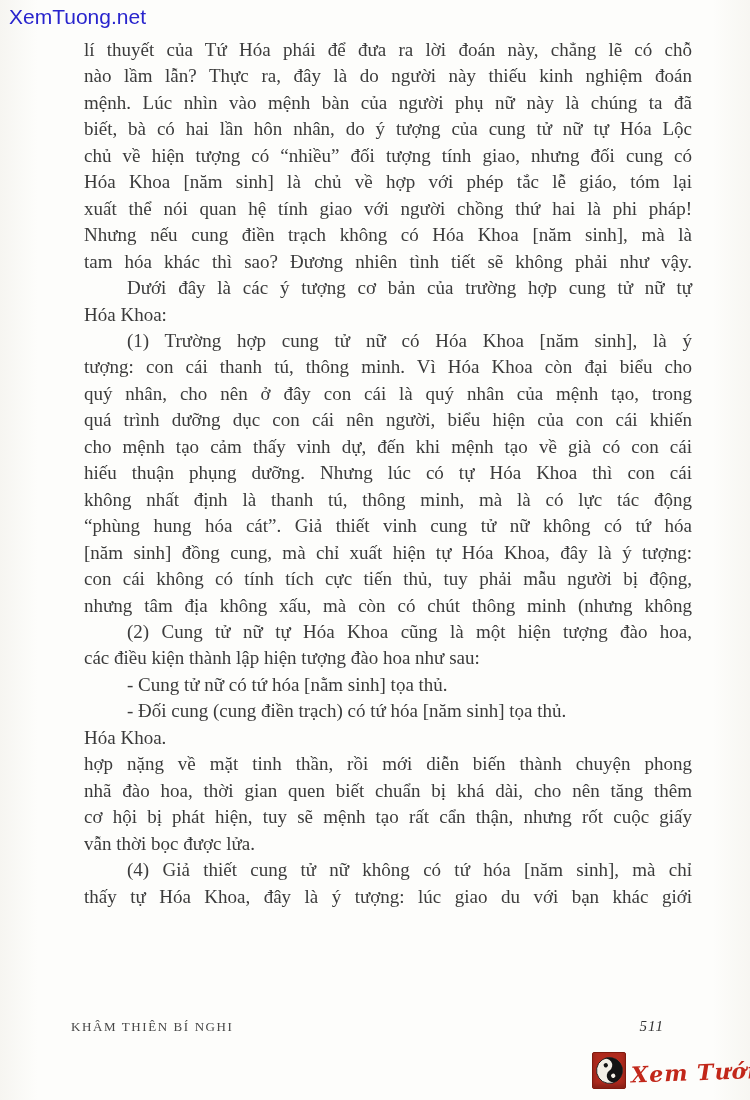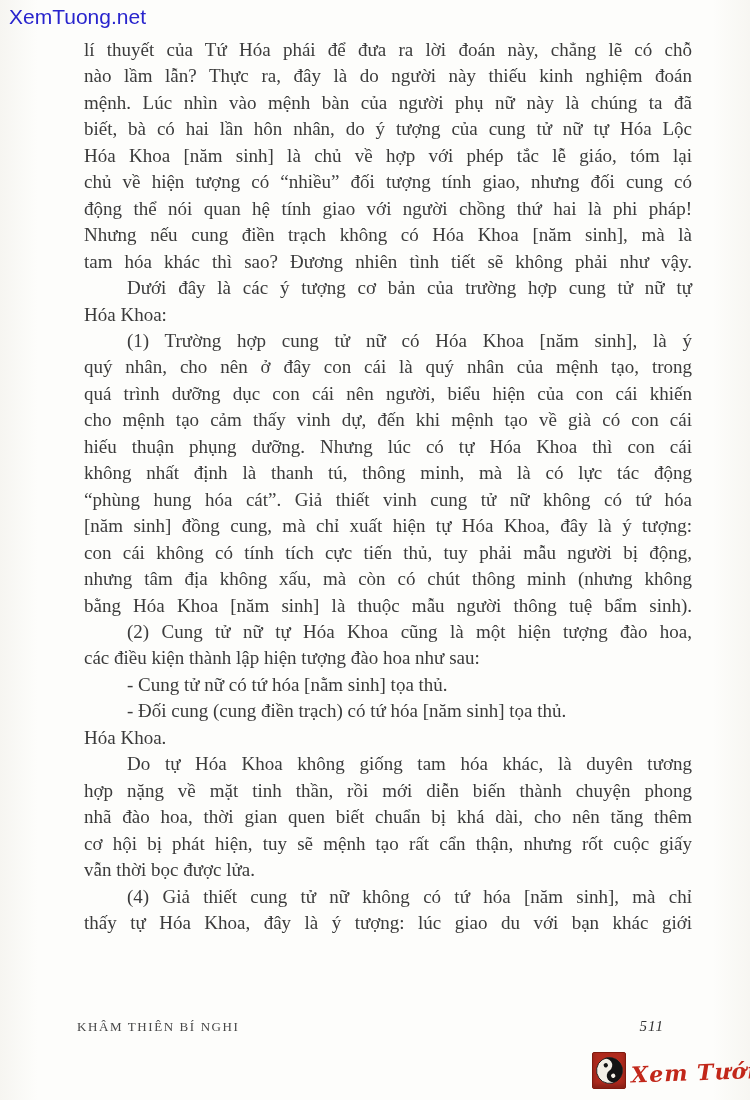--- a/index.html
+++ b/index.html
@@ -23,21 +23,21 @@
   .para{margin:0;padding:0;}
   .line{
     text-align:justify;
     text-align-last:justify;
     white-space:normal;
     text-indent:0;
   }
   .line.line-end{text-align-last:left;}
   .line.first{text-indent:43px;}
   .footer-title{
-    position:absolute;left:77px;top:1019px;
+    position:absolute;left:71px;top:1019px;
     font-size:13px;letter-spacing:1.6px;color:#474747;
   }
   .page-number{
     position:absolute;right:86px;top:1018px;
     font-style:italic;font-size:15px;color:#333;
     letter-spacing:1px;
   }
   .logo{
     position:absolute;left:592px;top:1052px;
     display:flex;align-items:center;
@@ -67,58 +67,57 @@
 <div class="page">
 
   <div class="watermark-top">XemTuong.net</div>
 
   <div class="text-block" id="text-block">
       <div class="para">
         <div class="line">lí thuyết của Tứ Hóa phái để đưa ra lời đoán này, chẳng lẽ có chỗ</div>
         <div class="line">nào lầm lẫn? Thực ra, đây là do người này thiếu kinh nghiệm đoán</div>
         <div class="line">mệnh. Lúc nhìn vào mệnh bàn của người phụ nữ này là chúng ta đã</div>
         <div class="line">biết, bà có hai lần hôn nhân, do ý tượng của cung tử nữ tự Hóa Lộc</div>
+        <div class="line">chủ về hiện tượng có “nhiều” đối tượng tính giao, nhưng đối cung có</div>
         <div class="line">Hóa Khoa [năm sinh] là chủ về hợp với phép tắc lễ giáo, tóm lại</div>
-        <div class="line">chủ về hiện tượng có “nhiều” đối tượng tính giao, nhưng đối cung có</div>
-        <div class="line">động thể nói quan hệ tính giao với người chồng thứ hai là phi pháp!</div>
+        <div class="line">xuất thể nói quan hệ tính giao với người chồng thứ hai là phi pháp!</div>
         <div class="line">Nhưng nếu cung điền trạch không có Hóa Khoa [năm sinh], mà là</div>
         <div class="line">tam hóa khác thì sao? Đương nhiên tình tiết sẽ không phải như vậy.</div>
       </div>
       <div class="para">
         <div class="line first">Dưới đây là các ý tượng cơ bản của trường hợp cung tử nữ tự</div>
         <div class="line line-end">Hóa Khoa:</div>
       </div>
       <div class="para">
         <div class="line first">(1) Trường hợp cung tử nữ có Hóa Khoa [năm sinh], là ý</div>
+        <div class="line">tượng: con cái thanh tú, thông minh. Vì Hóa Khoa còn đại biểu cho</div>
         <div class="line">quý nhân, cho nên ở đây con cái là quý nhân của mệnh tạo, trong</div>
         <div class="line">quá trình dưỡng dục con cái nên người, biểu hiện của con cái khiến</div>
         <div class="line">cho mệnh tạo cảm thấy vinh dự, đến khi mệnh tạo về già có con cái</div>
         <div class="line">hiếu thuận phụng dưỡng. Nhưng lúc có tự Hóa Khoa thì con cái</div>
         <div class="line">không nhất định là thanh tú, thông minh, mà là có lực tác động</div>
         <div class="line">“phùng hung hóa cát”. Giả thiết vinh cung tử nữ không có tứ hóa</div>
         <div class="line">[năm sinh] đồng cung, mà chỉ xuất hiện tự Hóa Khoa, đây là ý tượng:</div>
         <div class="line">con cái không có tính tích cực tiến thủ, tuy phải mẫu người bị động,</div>
         <div class="line">nhưng tâm địa không xấu, mà còn có chút thông minh (nhưng không</div>
-        <div class="line">bằng Hóa Khoa [năm sinh] là thuộc mẫu người thông tuệ bẩm sinh).</div>
       </div>
       <div class="para">
         <div class="line first">(2) Cung tử nữ tự Hóa Khoa cũng là một hiện tượng đào hoa,</div>
         <div class="line line-end">các điều kiện thành lập hiện tượng đào hoa như sau:</div>
       </div>
       <div class="para">
         <div class="line line-end first">- Cung tử nữ có tứ hóa [nằm sinh] tọa thủ.</div>
       </div>
       <div class="para">
         <div class="line line-end first">- Đối cung (cung điền trạch) có tứ hóa [năm sinh] tọa thủ.</div>
       </div>
       <div class="para">
         <div class="line line-end">Hóa Khoa.</div>
       </div>
       <div class="para">
-        <div class="line first">Do tự Hóa Khoa không giống tam hóa khác, là duyên tương</div>
         <div class="line">hợp nặng về mặt tinh thần, rồi mới diễn biến thành chuyện phong</div>
         <div class="line">nhã đào hoa, thời gian quen biết chuẩn bị khá dài, cho nên tăng thêm</div>
         <div class="line">cơ hội bị phát hiện, tuy sẽ mệnh tạo rất cẩn thận, nhưng rốt cuộc giấy</div>
         <div class="line line-end">vẫn thời bọc được lửa.</div>
       </div>
       <div class="para">
         <div class="line first">(4) Giả thiết cung tử nữ không có tứ hóa [năm sinh], mà chỉ</div>
         <div class="line">thấy tự Hóa Khoa, đây là ý tượng: lúc giao du với bạn khác giới</div>
       </div>
     </div>

